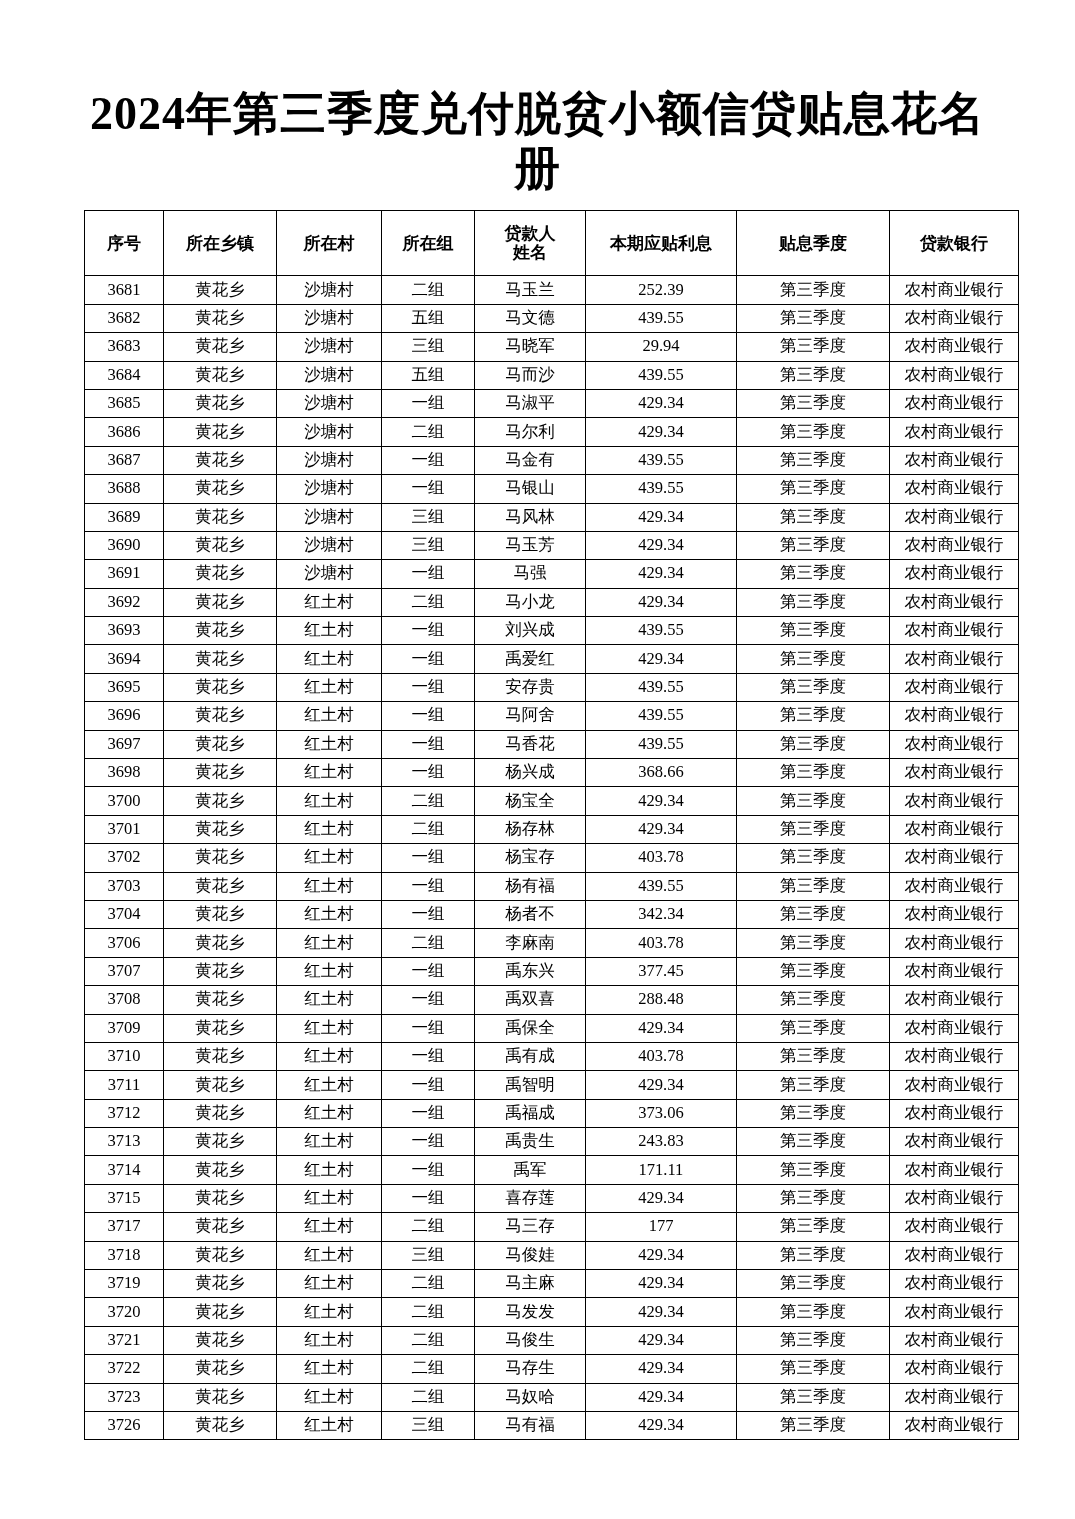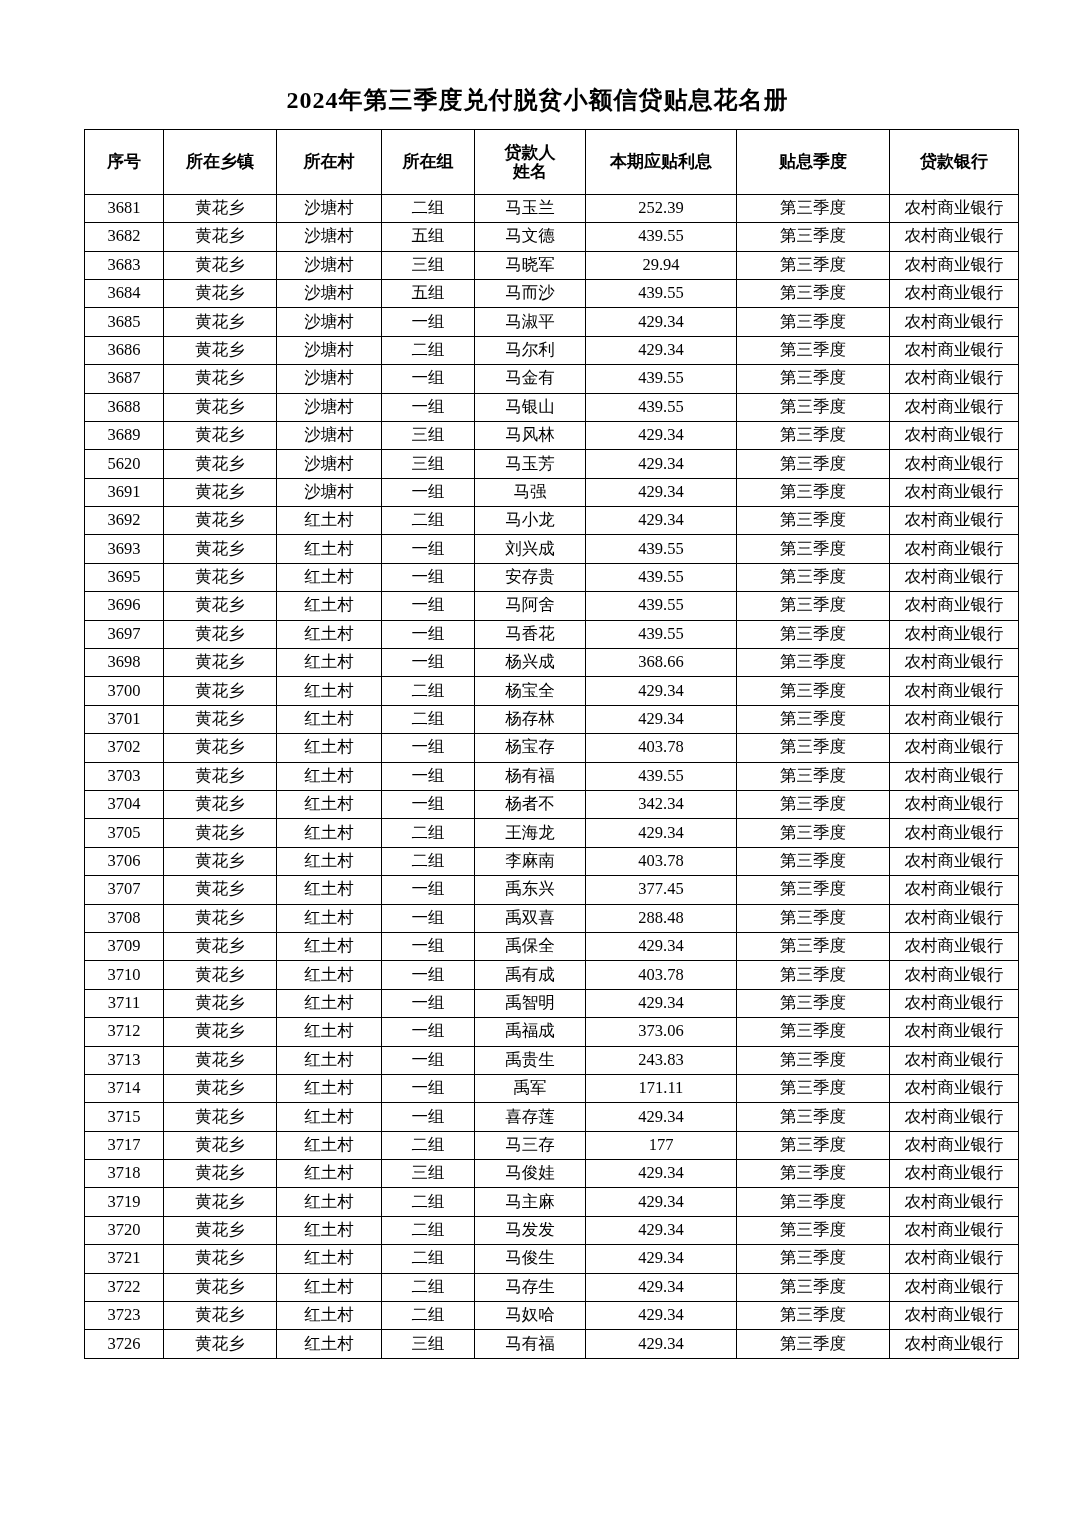--- a/index.html
+++ b/index.html
@@ -15,21 +15,21 @@
   }
   .page {
     width: 1075px;
     height: 1519px;
     box-sizing: border-box;
     padding: 86px 84px 0 84px;
     position: relative;
   }
   .doc-title {
     text-align: center;
-    font-size: 24px;
+    font-size: 46px;
     font-weight: bold;
     letter-spacing: 1px;
     margin: 0 0 14px 0;
     line-height: 1.2;
     font-family: "Liberation Serif", "DejaVu Serif", serif;
   }
   table.roster {
     border-collapse: collapse;
     width: 906px;
     margin: 0 auto;
@@ -172,21 +172,21 @@
           <td class="c-no">3689</td>
           <td>黄花乡</td>
           <td>沙塘村</td>
           <td>三组</td>
           <td>马风林</td>
           <td class="c-amt">429.34</td>
           <td>第三季度</td>
           <td>农村商业银行</td>
         </tr>
         <tr>
-          <td class="c-no">5620</td>
+          <td class="c-no">3690</td>
           <td>黄花乡</td>
           <td>沙塘村</td>
           <td>三组</td>
           <td>马玉芳</td>
           <td class="c-amt">429.34</td>
           <td>第三季度</td>
           <td>农村商业银行</td>
         </tr>
         <tr>
           <td class="c-no">3691</td>
@@ -212,20 +212,30 @@
           <td class="c-no">3693</td>
           <td>黄花乡</td>
           <td>红土村</td>
           <td>一组</td>
           <td>刘兴成</td>
           <td class="c-amt">439.55</td>
           <td>第三季度</td>
           <td>农村商业银行</td>
         </tr>
         <tr>
+          <td class="c-no">3694</td>
+          <td>黄花乡</td>
+          <td>红土村</td>
+          <td>一组</td>
+          <td>禹爱红</td>
+          <td class="c-amt">429.34</td>
+          <td>第三季度</td>
+          <td>农村商业银行</td>
+        </tr>
+        <tr>
           <td class="c-no">3695</td>
           <td>黄花乡</td>
           <td>红土村</td>
           <td>一组</td>
           <td>安存贵</td>
           <td class="c-amt">439.55</td>
           <td>第三季度</td>
           <td>农村商业银行</td>
         </tr>
         <tr>
@@ -298,30 +308,20 @@
           <td>第三季度</td>
           <td>农村商业银行</td>
         </tr>
         <tr>
           <td class="c-no">3704</td>
           <td>黄花乡</td>
           <td>红土村</td>
           <td>一组</td>
           <td>杨者不</td>
           <td class="c-amt">342.34</td>
-          <td>第三季度</td>
-          <td>农村商业银行</td>
-        </tr>
-        <tr>
-          <td class="c-no">3705</td>
-          <td>黄花乡</td>
-          <td>红土村</td>
-          <td>二组</td>
-          <td>王海龙</td>
-          <td class="c-amt">429.34</td>
           <td>第三季度</td>
           <td>农村商业银行</td>
         </tr>
         <tr>
           <td class="c-no">3706</td>
           <td>黄花乡</td>
           <td>红土村</td>
           <td>二组</td>
           <td>李麻南</td>
           <td class="c-amt">403.78</td>

